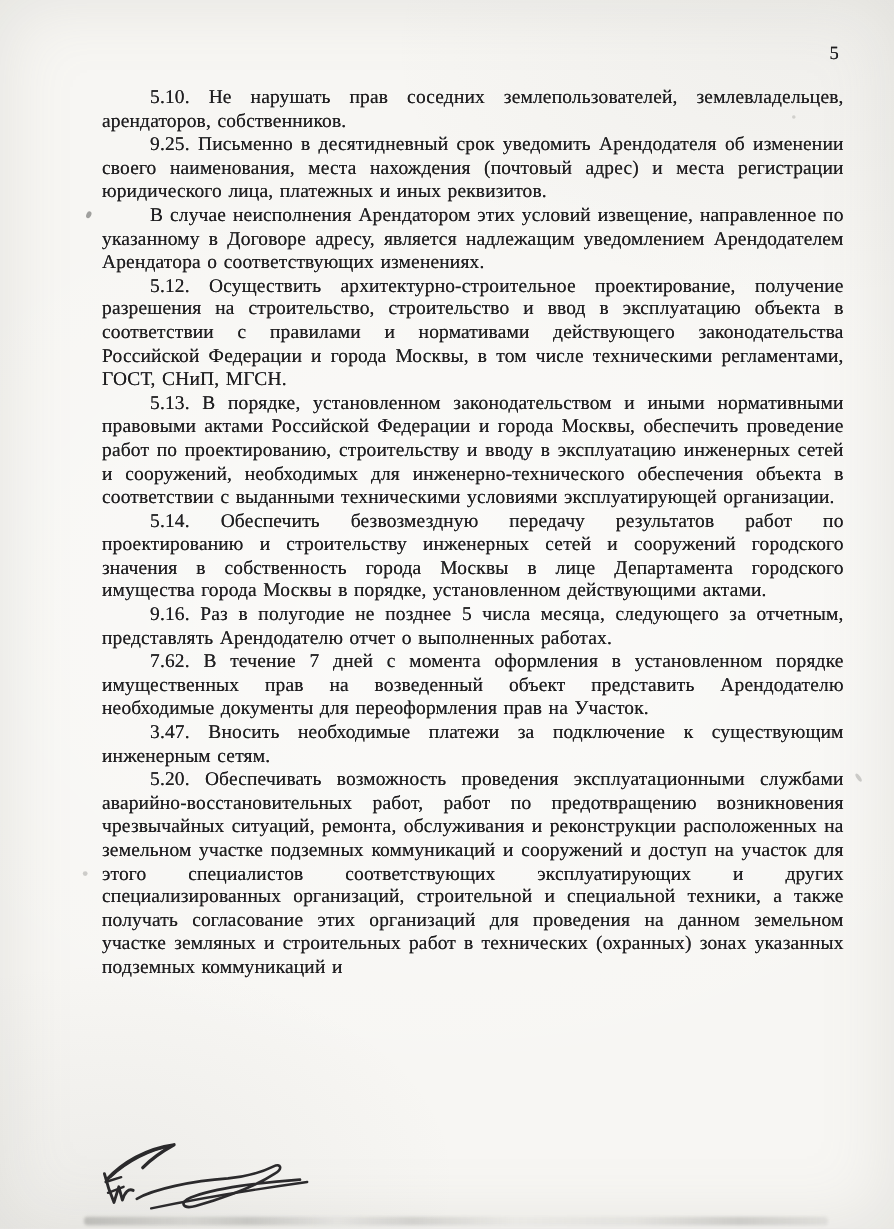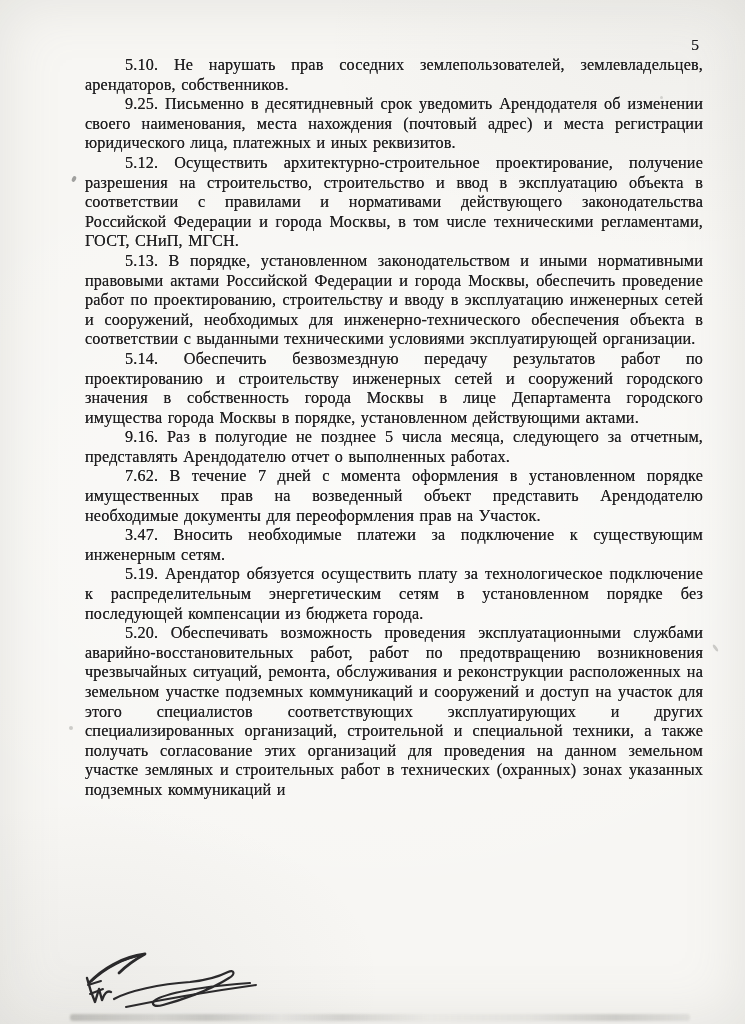--- a/index.html
+++ b/index.html
@@ -27,21 +27,21 @@
     position:absolute;
     top:36px;
     right:46px;
     font-size:15.5px;
     color:var(--text);
     text-shadow:0 0 0.4px rgba(30,30,32,0.8);
   }
   .content{
     position:absolute;
     left:85px;
-    top:56px;
+    top:72px;
     width:618px;
     color:var(--text);
   }
   .content p{
     margin:0;
     padding:0;
     font-size:16.2px;
     line-height:19.6px;
     text-align:justify;
     text-indent:40px;
@@ -95,27 +95,27 @@
 </head>
 <body>
 
 <div class="page">
 
   <div class="page-number">5</div>
 
   <div class="content">
       <p>5.10. Не нарушать прав соседних землепользователей, землевладельцев, арендаторов, собственников.</p>
       <p>9.25. Письменно в десятидневный срок уведомить Арендодателя об изменении своего наименования, места нахождения (почтовый адрес) и места регистрации юридического лица, платежных и иных реквизитов.</p>
+      <p>В случае неисполнения Арендатором этих условий извещение, направленное по указанному в Договоре адресу, является надлежащим уведомлением Арендодателем Арендатора о соответствующих изменениях.</p>
       <p>5.12. Осуществить архитектурно-строительное проектирование, получение разрешения на строительство, строительство и ввод в эксплуатацию объекта в соответствии с правилами и нормативами действующего законодательства Российской Федерации и города Москвы, в том числе техническими регламентами, ГОСТ, СНиП, МГСН.</p>
       <p>5.13. В порядке, установленном законодательством и иными нормативными правовыми актами Российской Федерации и города Москвы, обеспечить проведение работ по проектированию, строительству и вводу в эксплуатацию инженерных сетей и сооружений, необходимых для инженерно-технического обеспечения объекта в соответствии с выданными техническими условиями эксплуатирующей организации.</p>
       <p>5.14. Обеспечить безвозмездную передачу результатов работ по проектированию и строительству инженерных сетей и сооружений городского значения в собственность города Москвы в лице Департамента городского имущества города Москвы в порядке, установленном действующими актами.</p>
       <p>9.16. Раз в полугодие не позднее 5 числа месяца, следующего за отчетным, представлять Арендодателю отчет о выполненных работах.</p>
       <p>7.62. В течение 7 дней с момента оформления в установленном порядке имущественных прав на возведенный объект представить Арендодателю необходимые документы для переоформления прав на Участок.</p>
       <p>3.47. Вносить необходимые платежи за подключение к существующим инженерным сетям.</p>
-      <p>5.19. Арендатор обязуется осуществить плату за технологическое подключение к распределительным энергетическим сетям в установленном порядке без последующей компенсации из бюджета города.</p>
       <p>5.20. Обеспечивать возможность проведения эксплуатационными службами аварийно-восстановительных работ, работ по предотвращению возникновения чрезвычайных ситуаций, ремонта, обслуживания и реконструкции расположенных на земельном участке подземных коммуникаций и сооружений и доступ на участок для этого специалистов соответствующих эксплуатирующих и других специализированных организаций, строительной и специальной техники, а также получать согласование этих организаций для проведения на данном земельном участке земляных и строительных работ в технических (охранных) зонах указанных подземных коммуникаций и</p>
     </div>
 
   <svg class="signature" viewBox="0 0 205 84" xmlns="http://www.w3.org/2000/svg">
 
     <path d="M19,40 C21,48 24,57 27,64 L31,51 L34,62 C36,56 39,52 43,54" stroke-width="2.4"></path>
     <path d="M20,47 L33,43 M22,56 L35,51" stroke-width="2"></path>
 
     <path d="M21,45 C34,31 54,19 77,16 C68,21 58,28 51,35" stroke-width="2.8"></path>
     <path d="M24,43 C38,30 57,20 75,17" stroke-width="1.6"></path>

